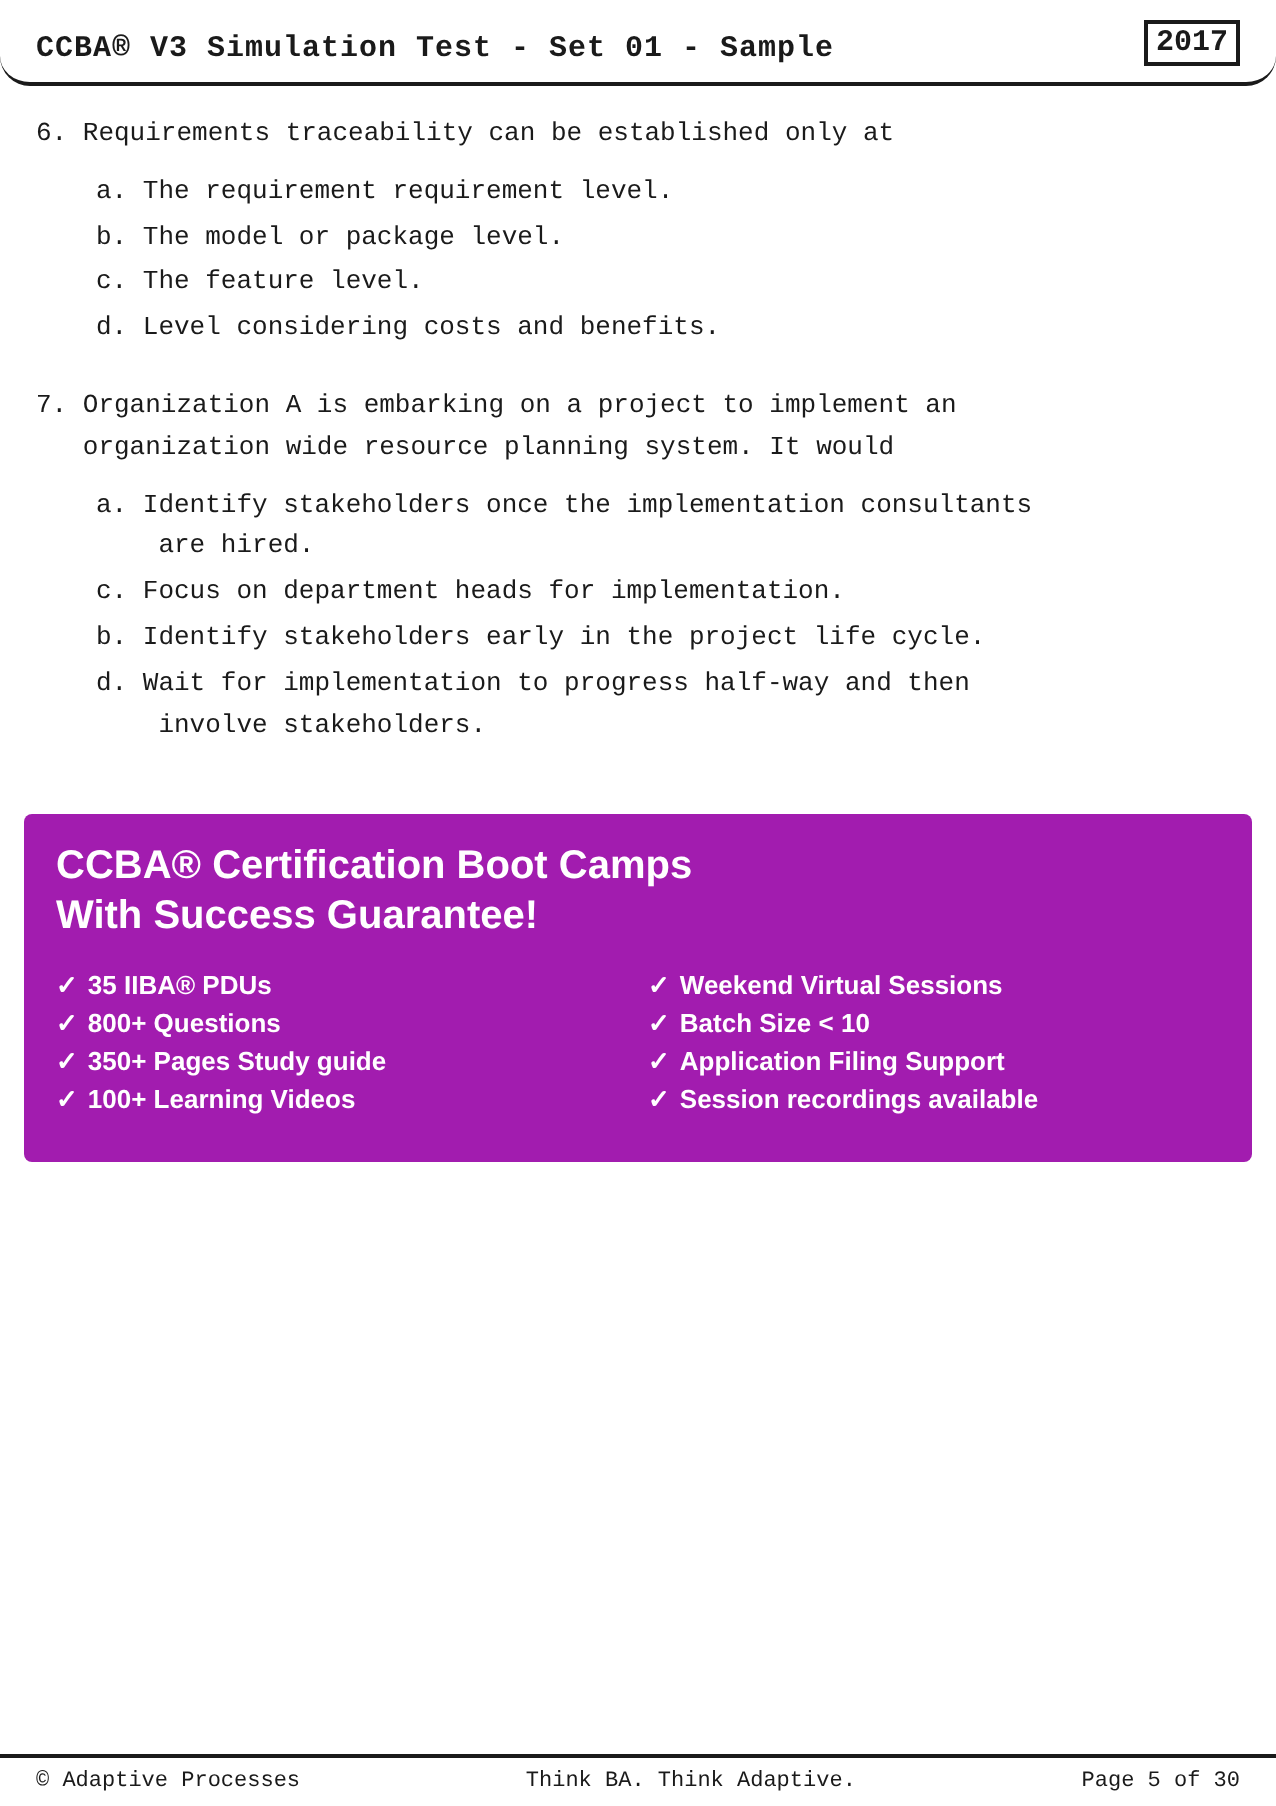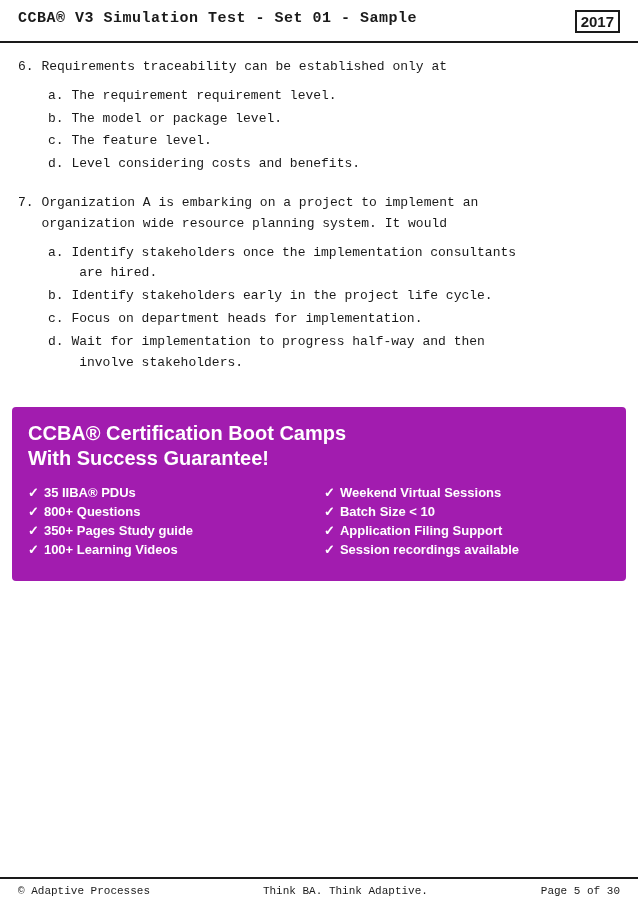--- a/index.html
+++ b/index.html
@@ -25,35 +25,36 @@
       display: flex;
       flex-direction: column;
       padding: 0;
     }
 
     
     .header {
       padding: 10px 18px 8px 18px;
       border-bottom: 2px solid #1a1a1a;
       display: flex;
-      align-items: flex-start;
+      align-items: flex-end;
       justify-content: space-between;
+      border-radius: 15px;
     }
 
     .header-title {
       font-size: 15px;
       font-weight: bold;
       font-family: 'Courier New', Courier, monospace;
       letter-spacing: 0.5px;
     }
 
     .header-year {
       font-size: 15px;
       font-weight: bold;
-      font-family: Liberation Sans, sans-serif;
+      font-family: Liberation Mono, monospace;
       border: 2px solid #1a1a1a;
       padding: 1px 4px;
     }
 
     
     .content {
       padding: 14px 18px 0 18px;
       flex: 1;
     }
 
@@ -180,22 +181,22 @@
       </div>
     </div>
 
     <div class="question-block">
       <div class="question-text">
         7. Organization A is embarking on a project to implement an<br>
         &nbsp;&nbsp;&nbsp;organization wide resource planning system. It would
       </div>
       <div class="options-list">
         <div class="option-item">a. Identify stakeholders once the implementation consultants<br>&nbsp;&nbsp;&nbsp;&nbsp;are hired.</div>
+        <div class="option-item">c. Focus on department heads for implementation.</div>
         <div class="option-item">b. Identify stakeholders early in the project life cycle.</div>
-        <div class="option-item">c. Focus on department heads for implementation.</div>
         <div class="option-item">d. Wait for implementation to progress half-way and then<br>&nbsp;&nbsp;&nbsp;&nbsp;involve stakeholders.</div>
       </div>
     </div>
 
   </div>
 
   <div class="banner">
     <div class="banner-title">
       CCBA® Certification Boot Camps<br>With Success Guarantee!
     </div>

